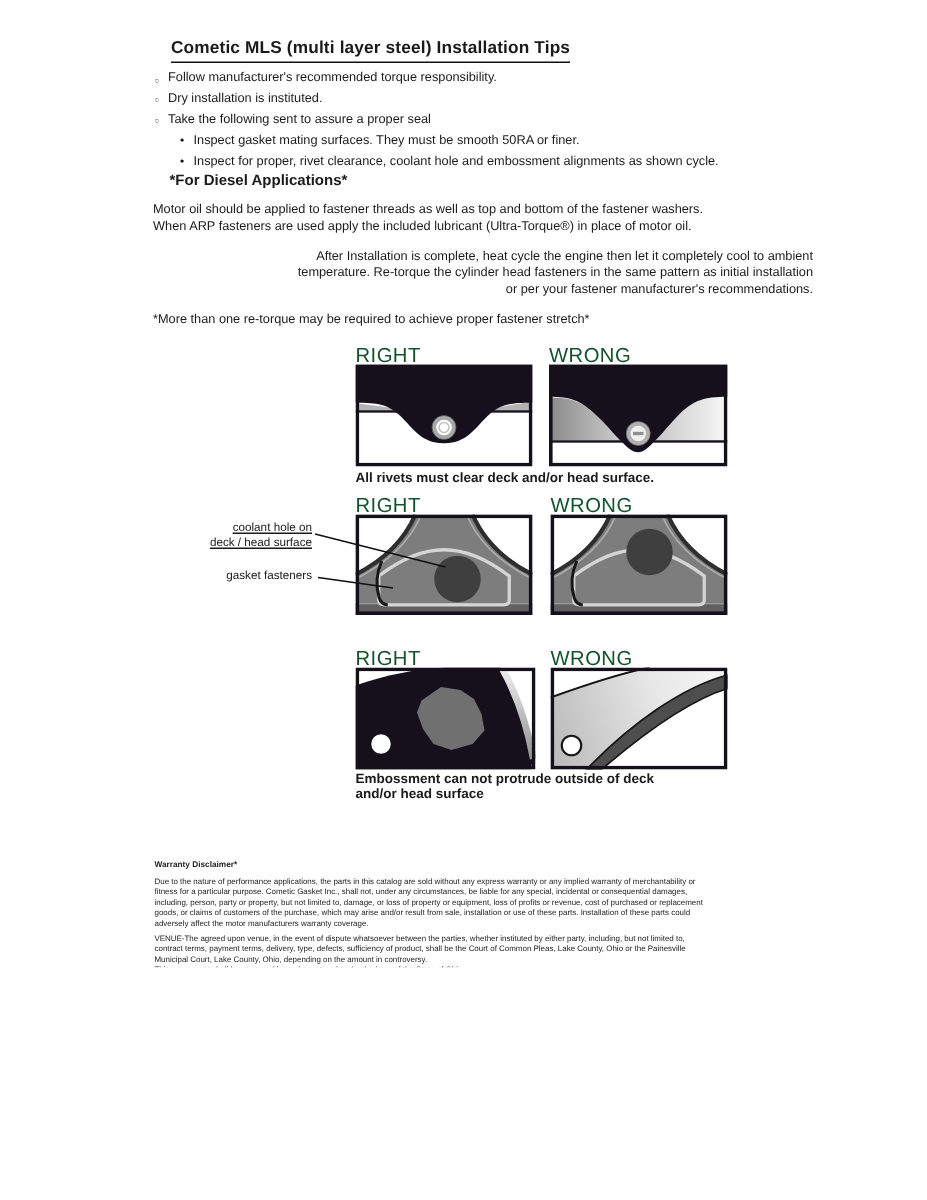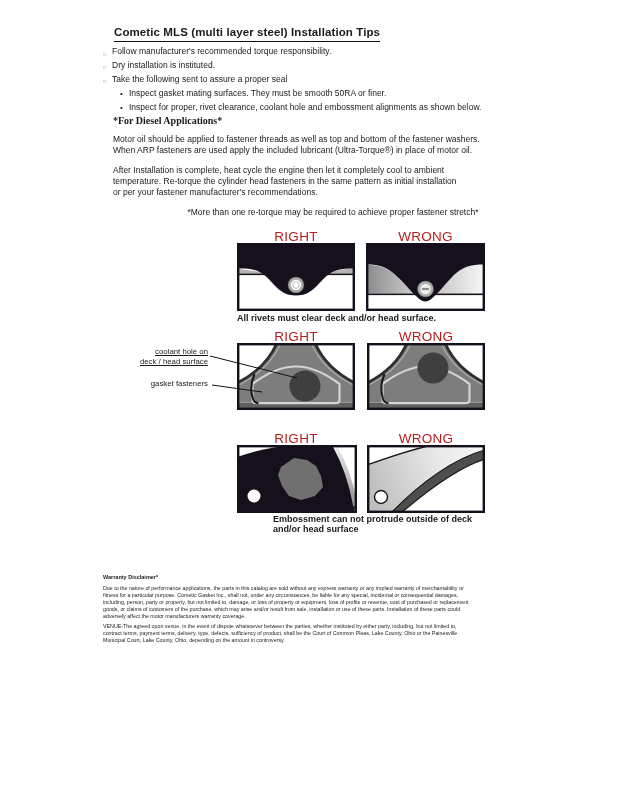--- a/index.html
+++ b/index.html
@@ -17,54 +17,54 @@
     left:114px; top:26px; font-size:11.5px; font-weight:bold; letter-spacing:.1px;
     border-bottom:1.5px solid #111; padding-bottom:2.5px; display:inline-block;
   }
 
   .tips { left:103px; top:45px; width:460px; font-size:8.5px; line-height:13.9px; }
   .b1 { position:relative; padding-left:9px; }
   .b1::before { content:"○"; position:absolute; left:0; top:2.5px; font-size:5px; }
   .b2 { position:relative; padding-left:26px; }
   .b2::before { content:"•"; position:absolute; left:17px; top:0; font-size:8px; }
 
-  .diesel-h { left:113px; top:115px; font-size:10px; font-weight:bold;font-family:Liberation Serif, serif; }
-  .para { left:113px; font-size:8.5px; line-height:11px; width:440px; }
-
-  .dlabel { font-size:13.5px; letter-spacing:.3px; color:#b91c1c; text-align:center; }
+  .diesel-h { left:113px; top:115px; font-size:10px; font-weight:bold; }
+  .para { left:102px; font-size:8.5px; line-height:11px; width:440px; }
+
+  .dlabel { font-size:13.5px; letter-spacing:.3px; color:#14532d; text-align:left; }
   .caption { font-size:9px; font-weight:bold; line-height:9.8px; }
   .callout { font-size:7.8px; line-height:9.8px; text-align:right; width:110px; left:98px; }
   .diagbox { display:block; }
 
   .legal { left:103px; width:418px; font-size:5.3px; line-height:7px; color:#222; }
   .legal-h { left:103px; top:574px; font-size:5.5px; font-weight:bold; color:#222; }
   .pagecode { left:387px; top:760px; font-size:13px; letter-spacing:.3px; color:#4d7c0f; }
 </style>
 </head>
 <body>
 
 <div class="page">
 
   <div class="abs title">Cometic MLS (multi layer steel) Installation Tips</div>
 
   <div class="abs tips">
     <div class="b1">Follow manufacturer's recommended torque responsibility.</div>
     <div class="b1">Dry installation is instituted.</div>
     <div class="b1">Take the following sent to assure a proper seal</div>
     <div class="b2">Inspect gasket mating surfaces.  They must be smooth 50RA or finer.</div>
-    <div class="b2">Inspect for proper, rivet clearance, coolant hole and embossment alignments as shown below.</div>
+    <div class="b2">Inspect for proper, rivet clearance, coolant hole and embossment alignments as shown cycle.</div>
   </div>
 
   <div class="abs diesel-h">*For Diesel Applications*</div>
   <div class="abs para pre" style="top:134px;">Motor oil should be applied to fastener threads as well as top and bottom of the fastener washers.
 When ARP fasteners are used apply the included lubricant (Ultra-Torque®) in place of motor oil.</div>
-  <div class="abs para pre" style="top:164.5px;">After Installation is complete, heat cycle the engine then let it completely cool to ambient
+  <div class="abs para pre" style="top:164.5px;text-align:right;">After Installation is complete, heat cycle the engine then let it completely cool to ambient
 temperature. Re-torque the cylinder head fasteners in the same pattern as initial installation
 or per your fastener manufacturer's recommendations.</div>
-  <div class="abs para" style="top:206.5px;text-align:center;">*More than one re-torque may be required to achieve proper fastener stretch*</div>
+  <div class="abs para" style="top:206.5px;">*More than one re-torque may be required to achieve proper fastener stretch*</div>
 
   <div class="abs dlabel" style="left:237px;top:229px;width:118px;">RIGHT</div>
   <div class="abs dlabel" style="left:366px;top:229px;width:119px;">WRONG</div>
 
   <svg class="abs diagbox" style="left:237px;top:243px;" width="118" height="68" viewBox="0 0 118 68">
     <rect x="0" y="0" width="118" height="68" fill="#ffffff"></rect>
     <polygon points="2,26 36,30.5 2,30.5" fill="#b4b4b4"></polygon>
     <polygon points="116,25 82,30.5 116,30.5" fill="#b4b4b4"></polygon>
     <rect x="0" y="30.5" width="118" height="1.6" fill="#16101c"></rect>
     <path d="M0,0 H118 V25.5 C103,25.5 97,26.5 89,33.5 C80,41.5 75,52.5 59,52.5 C43,52.5 38,41.5 29,33.5 C21,26.5 15,25.5 0,25.5 Z" fill="#16101c"></path>
@@ -172,21 +172,21 @@
     </defs>
     <rect x="0" y="0" width="118" height="68" fill="#ffffff"></rect>
     <path d="M0,20 C25,11 46,4 66,0 L118,0 L118,5 C88,13 54,37 24,68 L0,68 Z" fill="url(#sband)"></path>
     <path d="M34,68 C62,44 92,22 118,14 L118,68 Z" fill="#ffffff"></path>
     <path d="M24,68 C54,37 88,13 118,5 L118,14 C92,22 62,44 34,68 Z" fill="#4e4e4e" stroke="#161616" stroke-width="1.2"></path>
     <path d="M0,20 C25,11 46,4 66,0" fill="none" stroke="#161616" stroke-width="1.3"></path>
     <circle cx="14" cy="52" r="6.5" fill="#ffffff" stroke="#161616" stroke-width="1.4"></circle>
     <rect x="1.2" y="1.2" width="115.6" height="65.6" fill="none" stroke="#16101c" stroke-width="2.4"></rect>
   </svg>
 
-  <div class="abs caption pre" style="left:237px;top:515px;margin-left:36px;">Embossment can not protrude outside of deck
+  <div class="abs caption pre" style="left:237px;top:515px;">Embossment can not protrude outside of deck
 and/or head surface</div>
 
   <div class="abs legal-h">Warranty Disclaimer*</div>
   <div class="abs legal pre" style="top:584.5px;">Due to the nature of performance applications, the parts in this catalog are sold without any express warranty or any implied warranty of merchantability or
 fitness for a particular purpose.  Cometic Gasket Inc., shall not, under any circumstances, be liable for any special, incidental or consequential damages,
 including, person, party or property, but not limited to, damage, or loss of property or equipment, loss of profits or revenue, cost of purchased or replacement
 goods, or claims of customers of the purchase, which may arise and/or result from sale, installation or use of these parts.  Installation of these parts could
 adversely affect the motor manufacturers warranty coverage.</div>
   <div class="abs legal pre" style="top:622.5px;">VENUE-The agreed upon venue, in the event of dispute whatsoever between the parties, whether instituted by either party, including, but not limited to,
 contract terms, payment terms, delivery, type, defects, sufficiency of product, shall be the Court of Common Pleas, Lake County, Ohio or the Painesville

